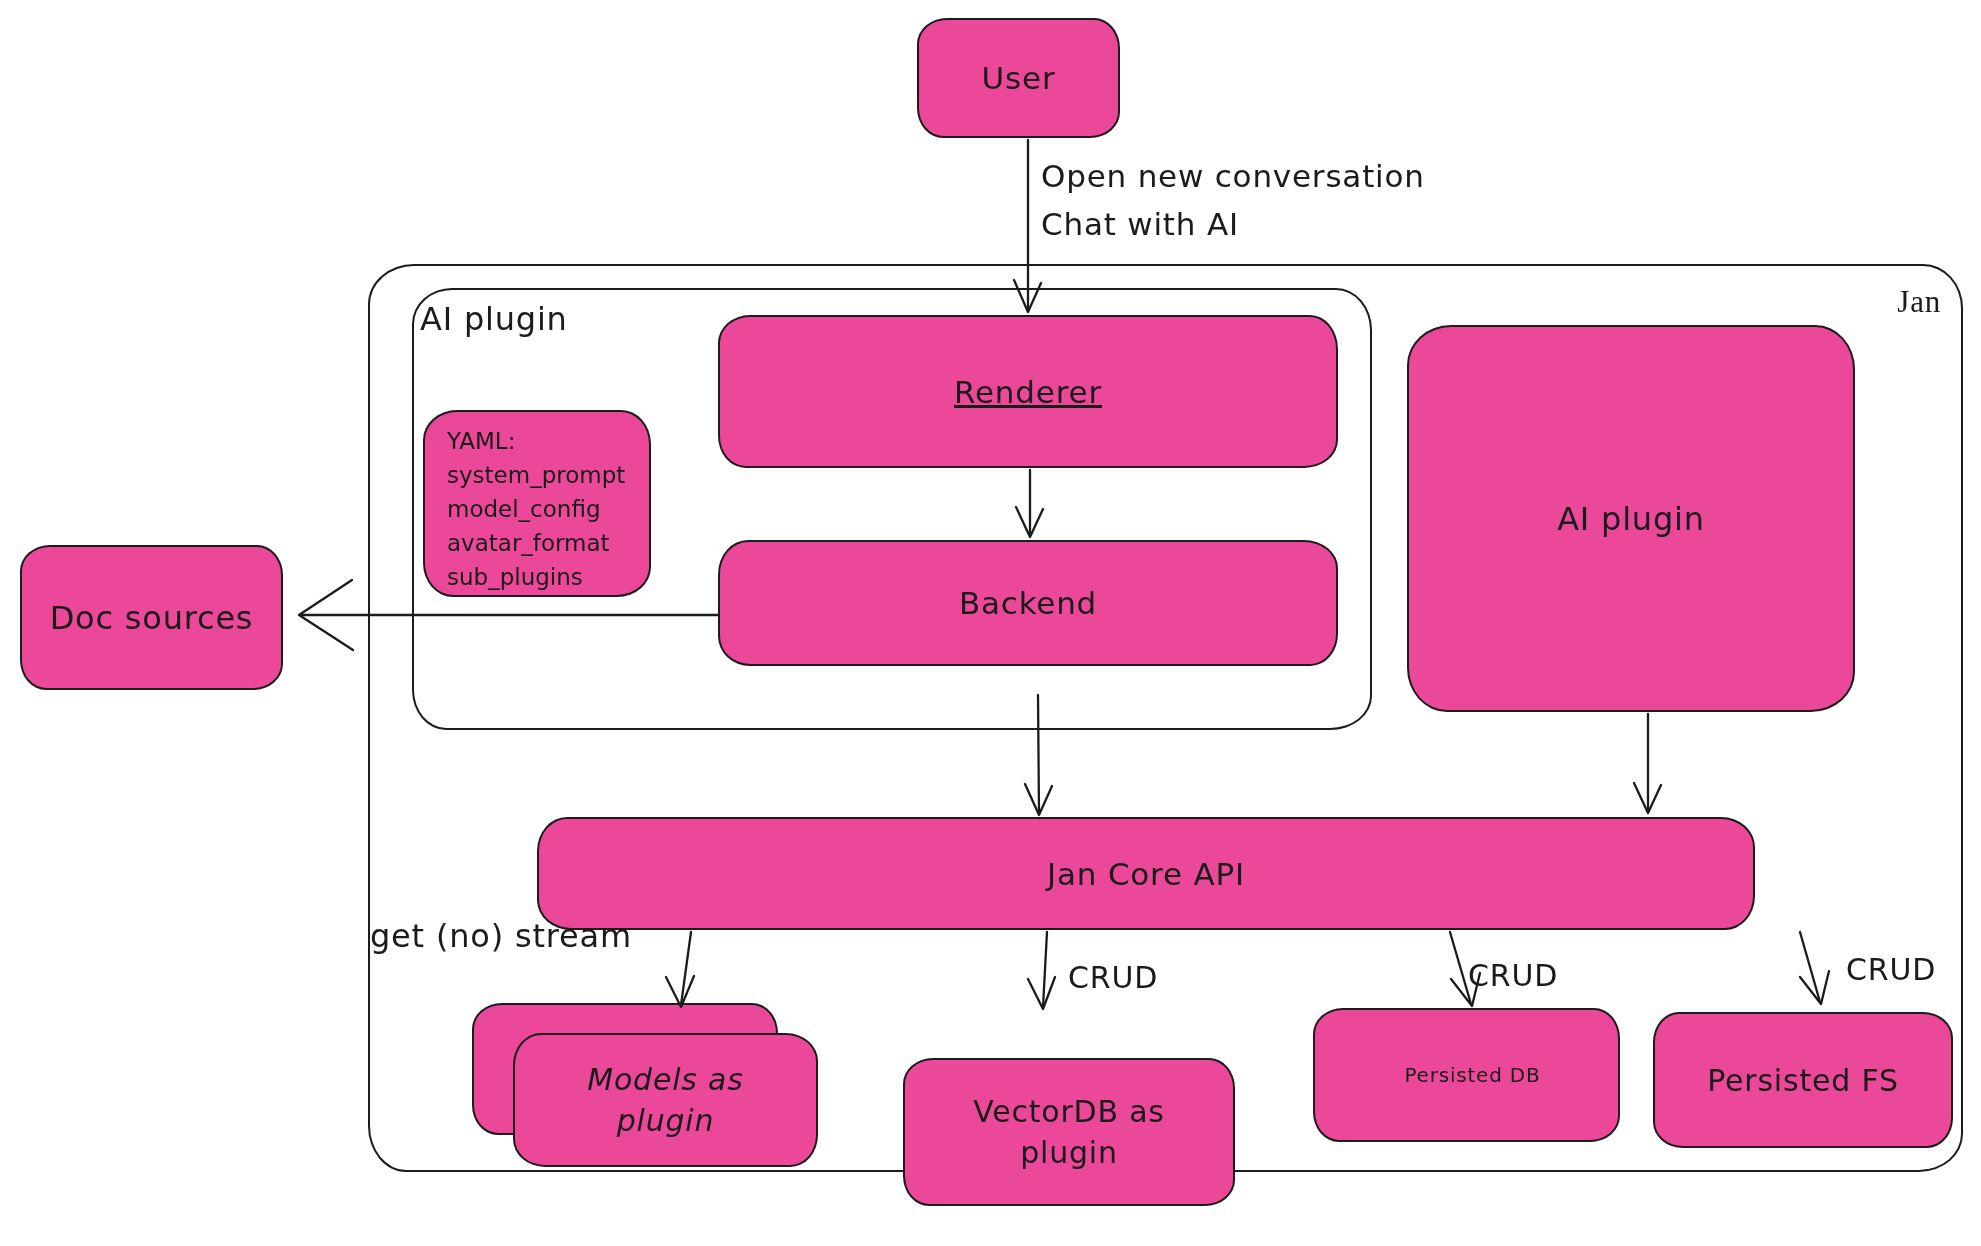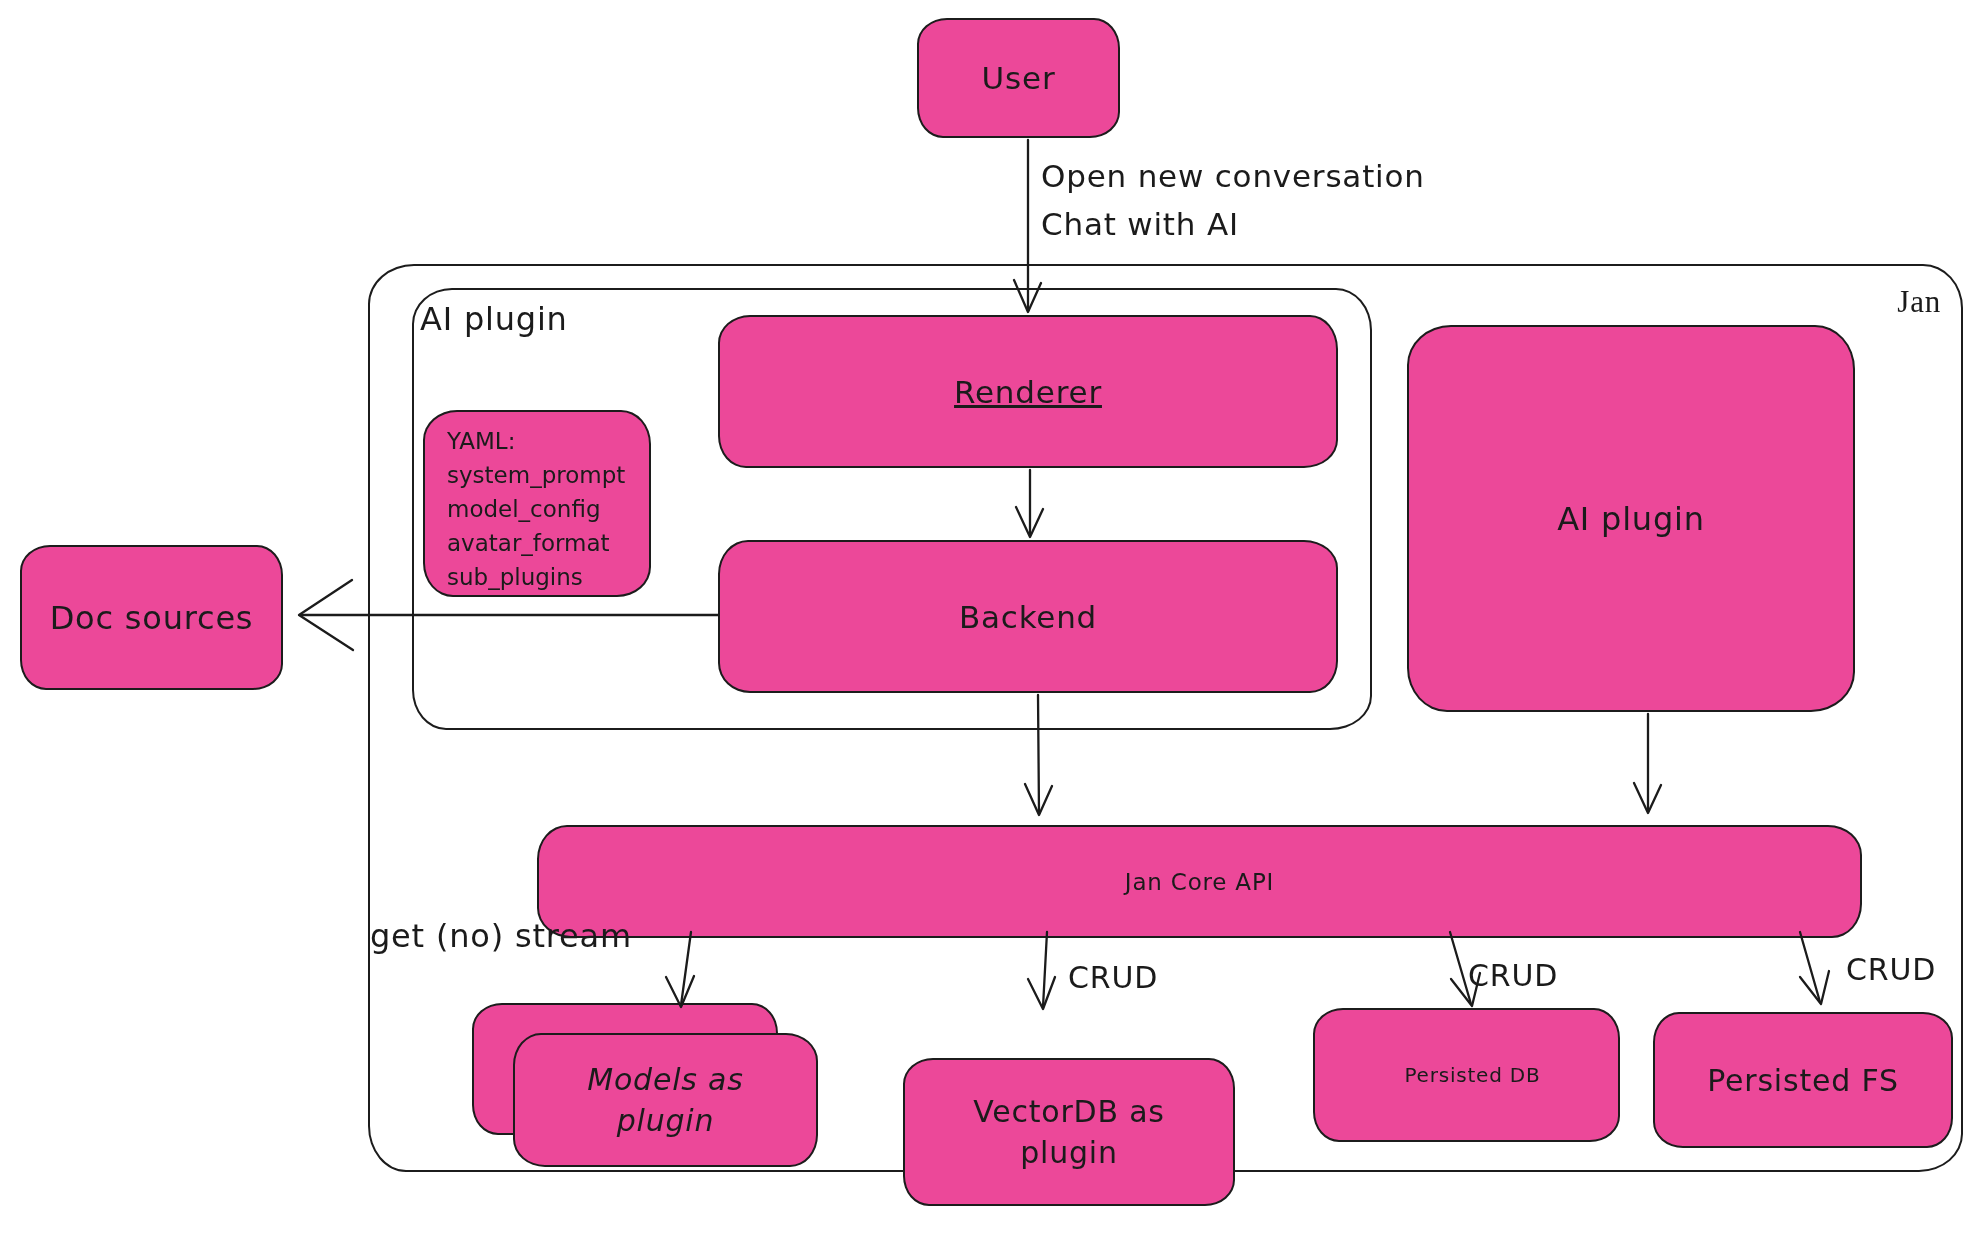--- a/index.html
+++ b/index.html
@@ -45,21 +45,21 @@
     border-radius:30px 26px 30px 26px / 26px 30px 26px 30px;
     font-size:31px;
   }
   .renderer-box{
     left:718px;top:315px;width:620px;height:153px;
     border-radius:32px 28px 34px 28px / 28px 34px 28px 32px;
     font-size:31px;
     text-decoration:underline;
   }
   .backend-box{
-    left:718px;top:540px;width:620px;height:153px;
+    left:718px;top:540px;width:620px;height:126px;
     border-radius:30px 34px 28px 32px / 34px 28px 32px 30px;
     font-size:31px;
   }
   .yaml-box{
     left:423px;top:410px;width:228px;height:187px;
     border-radius:34px 30px 34px 30px / 30px 34px 30px 34px;
     font-size:23px;
     justify-content:flex-start;align-items:center;
     text-align:left;
     padding:10px 0 0 22px;
@@ -69,24 +69,23 @@
     left:20px;top:545px;width:263px;height:145px;
     border-radius:30px 26px 30px 26px / 26px 30px 26px 30px;
     font-size:32px;
   }
   .ai-plugin-right-box{
     left:1407px;top:325px;width:448px;height:387px;
     border-radius:44px 40px 44px 40px / 40px 44px 40px 44px;
     font-size:32px;
   }
   .jan-core-api-box{
-    left:537px;top:817px;width:1325px;height:113px;
+    left:537px;top:817px;width:1218px;height:113px;
     border-radius:30px 34px 30px 34px / 34px 30px 34px 30px;
-    font-size:23px;
-    margin-top:8px;
+    font-size:31px;
   }
   .models-back-box{
     left:472px;top:1003px;width:306px;height:132px;
     border-radius:30px 26px 30px 26px / 26px 30px 26px 30px;
   }
   .models-front-box{
     left:513px;top:1033px;width:305px;height:134px;
     border-radius:28px 32px 28px 32px / 32px 28px 32px 28px;
     font-size:30px;line-height:41px;
     padding:0 26px;

